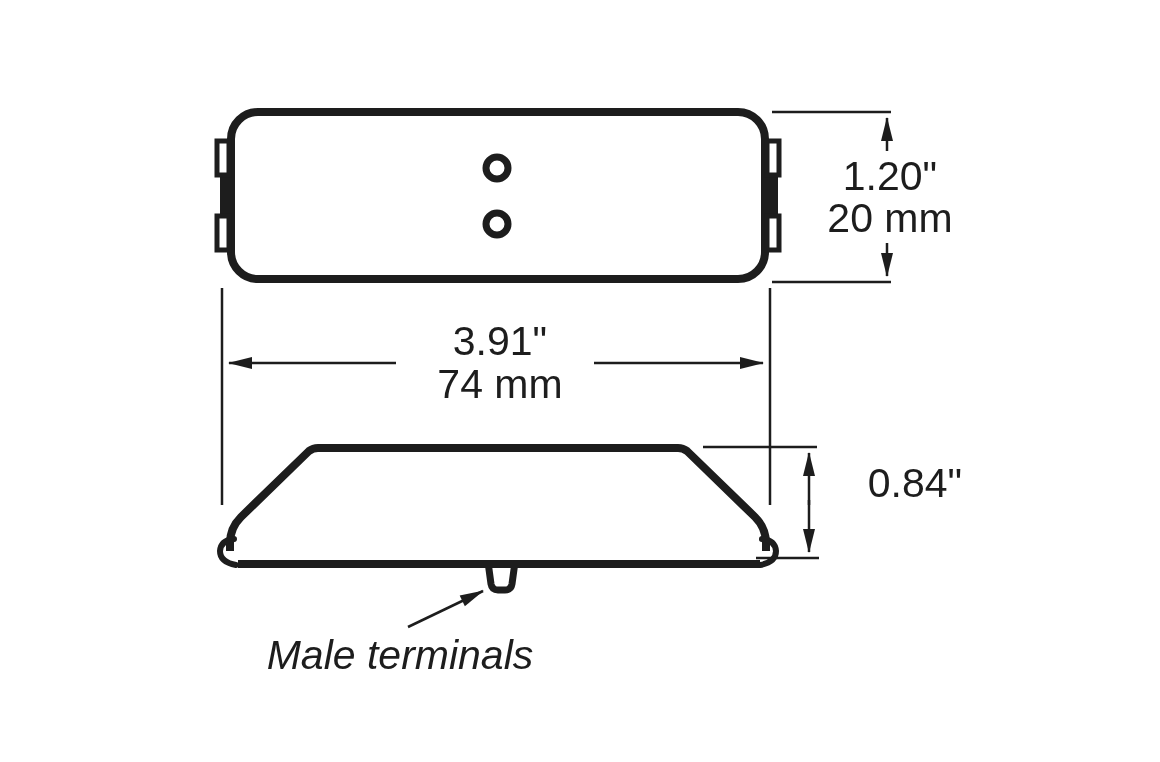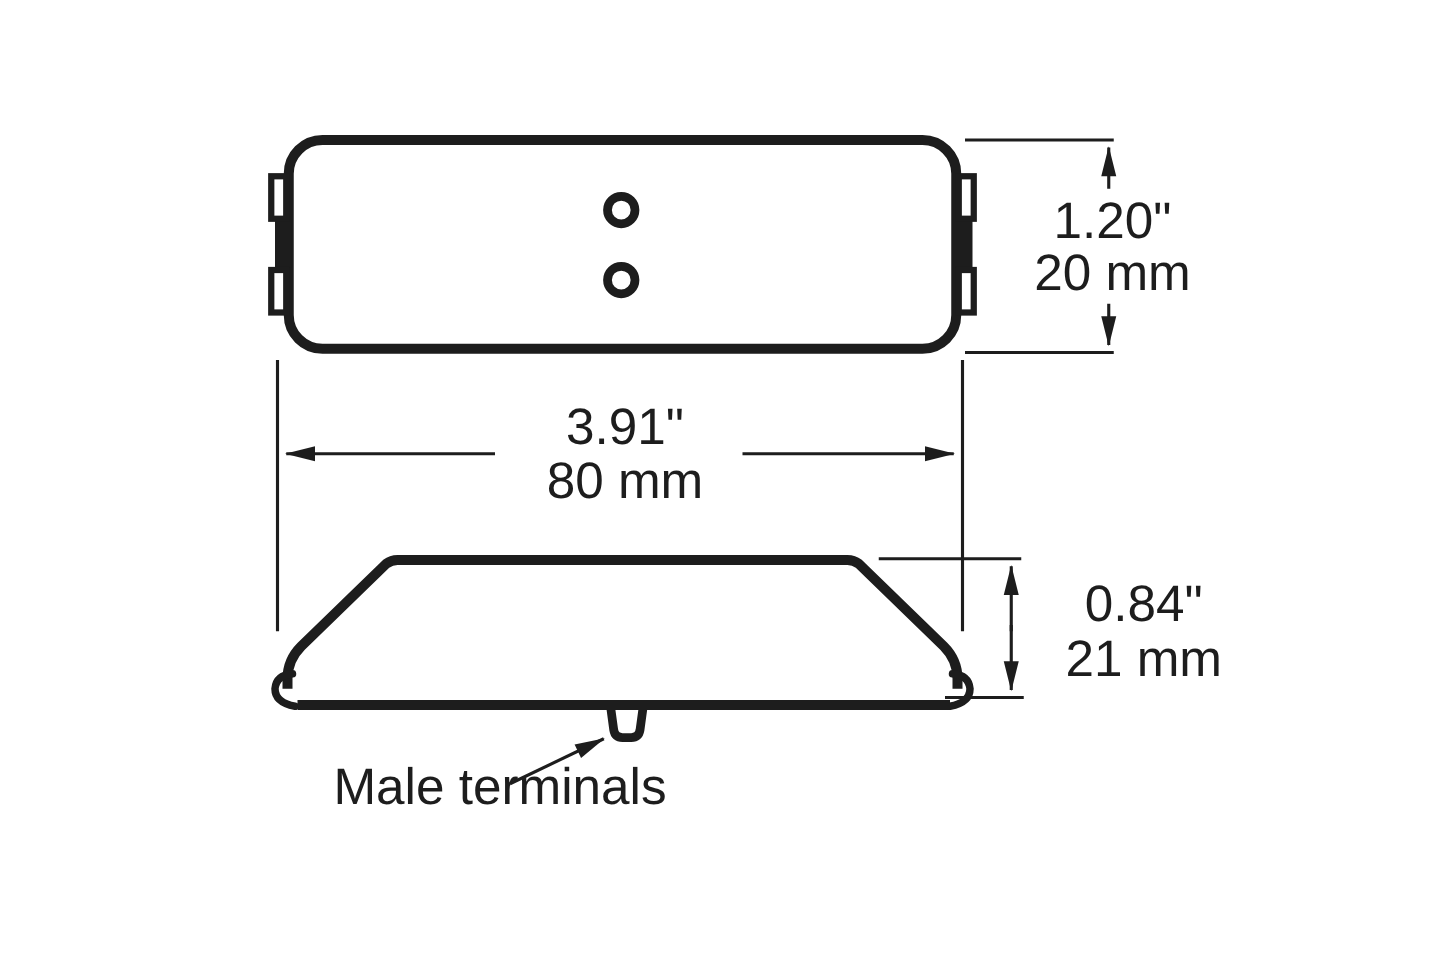--- a/index.html
+++ b/index.html
@@ -22,25 +22,26 @@
     color: #1d1d1d;
     font-size: 41px;
     letter-spacing: 0px;
   }
   .dim span { display: block; }
   .dim-top  { left: 790px; top: 155px; width: 200px; line-height: 42px; }
   .dim-wide { left: 400px; top: 320px; width: 200px; line-height: 43px; }
   .dim-side { left: 815px; top: 461px; width: 200px; line-height: 44px; }
   .terminal-label {
     position: absolute;
-    left: 250px; top: 607px; width: 300px;
+    left: 250px; top: 633px; width: 300px;
     text-align: center;
     color: #1d1d1d;
     font-size: 41px;
     line-height: 44px;
+    font-style: italic;
   }
 </style>
 </head>
 <body>
 
 <div class="canvas">
 
   <svg class="linework" viewBox="0 0 1160 762">
     <defs>
       <marker id="ah" viewBox="0 0 28 16" markerWidth="28" markerHeight="16" refX="26" refY="8" orient="auto" markerUnits="userSpaceOnUse">
@@ -104,23 +105,22 @@
     <path d="M 408 627 L 483 591" marker-end="url(#ah)" stroke="#1d1d1d" stroke-width="2.5" fill="none"></path>
   </svg>
 
   <div class="dim dim-top">
     <span>1.20"</span>
     <span>20 mm</span>
   </div>
 
   <div class="dim dim-wide">
     <span>3.91"</span>
-    <span>80 mm</span>
+    <span>74 mm</span>
   </div>
 
   <div class="dim dim-side">
     <span>0.84"</span>
-    <span>21 mm</span>
   </div>
 
   <div class="terminal-label">Male terminals</div>
 
 </div>
 
 </body></html>

